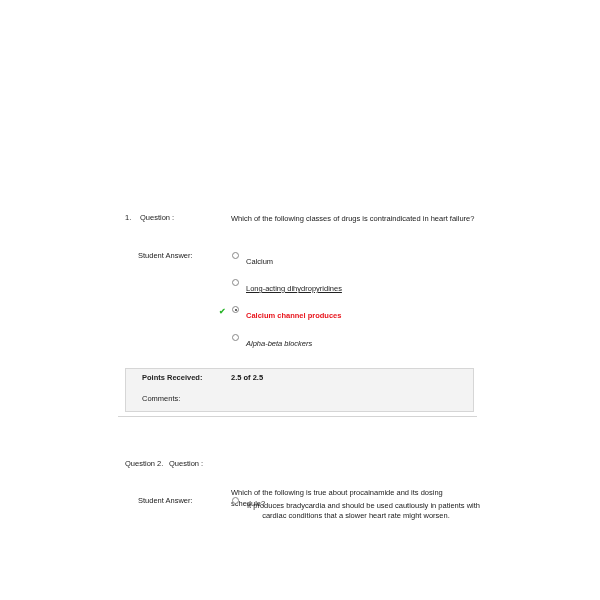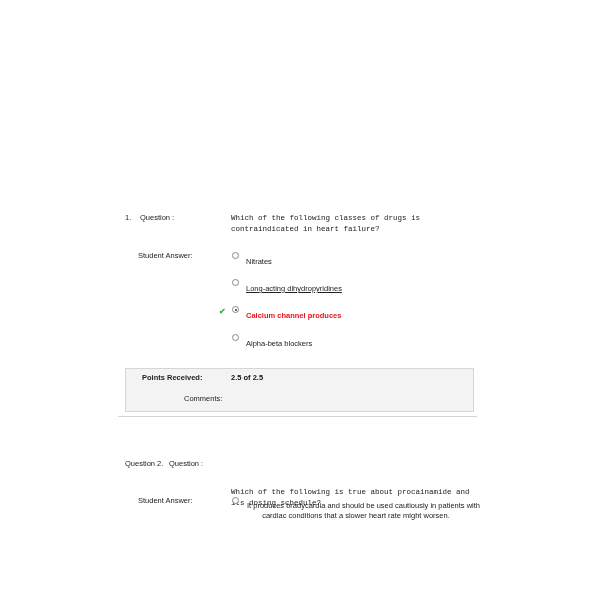--- a/index.html
+++ b/index.html
@@ -2,21 +2,21 @@
 <html><head>
   <meta charset="utf-8">
   <style>
     html, body { margin: 0; padding: 0; background: #ffffff; }
     body {
       width: 600px; height: 600px; position: relative; overflow: hidden;
       font-family: "Liberation Sans", sans-serif; font-size: 7.5px; color: #222;
     }
     .abs { position: absolute; }
     .lbl { white-space: nowrap; }
-    .qtext { width: 245px; line-height: 11px; font-family: Liberation Mono, monospace; }
+    .qtext { width: 245px; line-height: 11px; }
     .radio {
       width: 5px; height: 5px; border: 1px solid #888; border-radius: 50%;
       background: #fff; box-sizing: content-box;
     }
     .radio.sel::after {
       content: ""; position: absolute; left: 1.5px; top: 1.5px;
       width: 2px; height: 2px; border-radius: 50%; background: #333;
     }
     .opt { white-space: nowrap; }
     .correct { color: #e8141c; font-weight: bold; }
@@ -33,40 +33,40 @@
 
 <div>
   <span class="abs lbl" style="left:125px; top:213px;">1.</span>
   <span class="abs lbl" style="left:140px; top:213px;">Question :</span>
   <div class="abs qtext" style="left:231px; top:213px;">Which of the following classes of drugs is contraindicated in heart failure?</div>
 
   <span class="abs lbl" style="left:138px; top:251px;">Student Answer:</span>
 
   <div>
     <span class="abs radio" style="left:232px; top:252px;"></span>
-    <span class="abs opt" style="left:246px; top:257px;">Nitrates</span>
+    <span class="abs opt" style="left:246px; top:257px;">Calcium</span>
   </div>
   <div>
     <span class="abs radio" style="left:232px; top:279px;"></span>
     <span class="abs opt" style="left:246px; top:284px;text-decoration:underline;">Long-acting dihydropyridines</span>
   </div>
   <div>
     <span class="abs check" style="left:219px; top:307px;">✔</span>
     <span class="abs radio sel" style="left:232px; top:306px;"></span>
     <span class="abs opt correct" style="left:246px; top:311px;">Calcium channel produces</span>
   </div>
   <div>
     <span class="abs radio" style="left:232px; top:334px;"></span>
-    <span class="abs opt" style="left:246px; top:339px;">Alpha-beta blockers</span>
+    <span class="abs opt" style="left:246px; top:339px;font-style:italic;">Alpha-beta blockers</span>
   </div>
 
   <div class="abs points-box"></div>
   <span class="abs lbl" style="left:142px; top:373px;font-weight:bold;">Points Received:</span>
   <span class="abs lbl bold" style="left:231px; top:373px;">2.5 of 2.5</span>
-  <span class="abs lbl" style="left:142px; top:394px;margin-left:42px;">Comments:</span>
+  <span class="abs lbl" style="left:142px; top:394px;">Comments:</span>
   <div class="abs divider"></div>
 </div>
 
 <div>
   <span class="abs lbl" style="left:125px; top:459px;">Question 2.</span>
   <span class="abs lbl" style="left:169px; top:459px;">Question :</span>
   <div class="abs qtext" style="left:231px; top:459px;margin-top:28px;">Which of the following is true about procainamide and its dosing schedule?</div>
 
   <span class="abs lbl" style="left:138px; top:496px;">Student Answer:</span>
 

